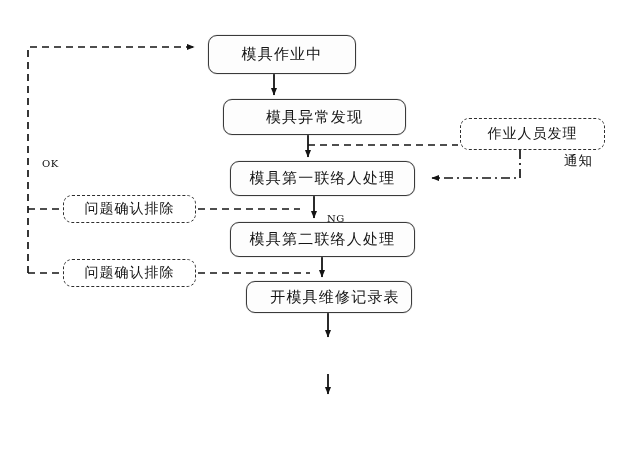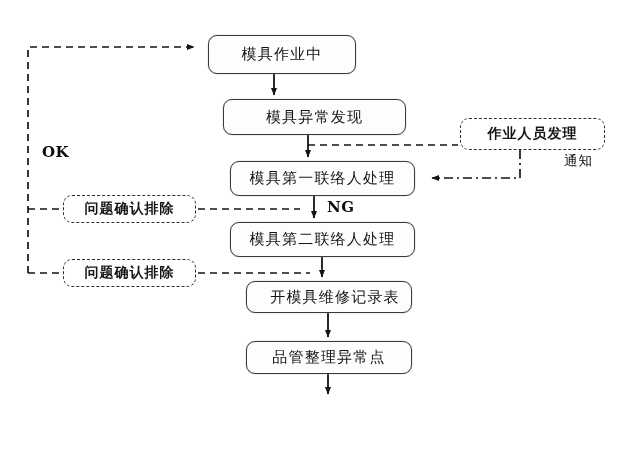--- a/index.html
+++ b/index.html
@@ -27,34 +27,34 @@
     box-shadow:0 0 0 0.5px rgba(160,160,160,.35);
   }
   .node.dashed{
     border-style:dashed;
     border-width:1.6px;
     border-color:#2e2e2e;
     background:#ffffff;
     box-shadow:none;
     font-size:14px;
     letter-spacing:1px;
-    font-weight:bold;
   }
 
   
   .lbl{
     position:absolute;
     color:#0d0d0d;
     white-space:nowrap;
   }
   .lbl.bold{
     font-family:"DejaVu Serif","Liberation Serif",serif;
-    font-weight:bold;
-    font-size:15px;
+    font-weight:normal;
+    font-size:10px;
     letter-spacing:.5px;
+    margin-top:15px;
   }
   .lbl.cn{
     font-size:13.5px;
     letter-spacing:1px;
     margin-left:37px;
   }
 
   
   #wires{position:absolute;left:0;top:0;width:636px;height:453px;pointer-events:none;}
 </style>
@@ -97,21 +97,20 @@
     <g stroke="#141414" stroke-width="1.7" fill="none" stroke-dasharray="9,4,2,4">
       <path d="M520,150 L520,178 L432,178" marker-end="url(#ahL)"></path>
     </g>
   </svg>
 
   <div class="node" style="left:208px;top:23px;width:148px;height:39px;margin-top:12px;">模具作业中</div>
   <div class="node" style="left:223px;top:99px;width:183px;height:36px;">模具异常发现</div>
   <div class="node" style="left:230px;top:161px;width:185px;height:35px;">模具第一联络人处理</div>
   <div class="node" style="left:230px;top:222px;width:185px;height:35px;">模具第二联络人处理</div>
   <div class="node" style="left:246px;top:281px;width:166px;height:32px;padding-left:12px;">开模具维修记录表</div>
-  <div class="node" style="left:246px;top:341px;width:166px;height:33px;">品管整理异常点</div>
 
   <div class="node dashed" style="left:460px;top:118px;width:145px;height:32px;">作业人员发理</div>
   <div class="node dashed" style="left:63px;top:195px;width:133px;height:28px;">问题确认排除</div>
   <div class="node dashed" style="left:63px;top:259px;width:133px;height:28px;">问题确认排除</div>
 
   <div class="lbl bold" style="left:42px;top:143px;">OK</div>
   <div class="lbl bold" style="left:327px;top:198px;">NG</div>
   <div class="lbl cn" style="left:527px;top:152px;">通知</div>
 
 </div>

